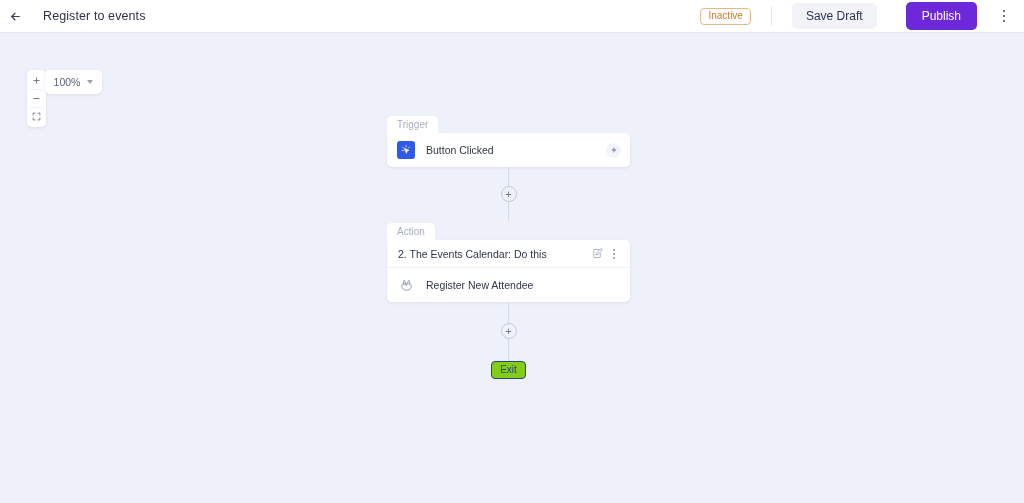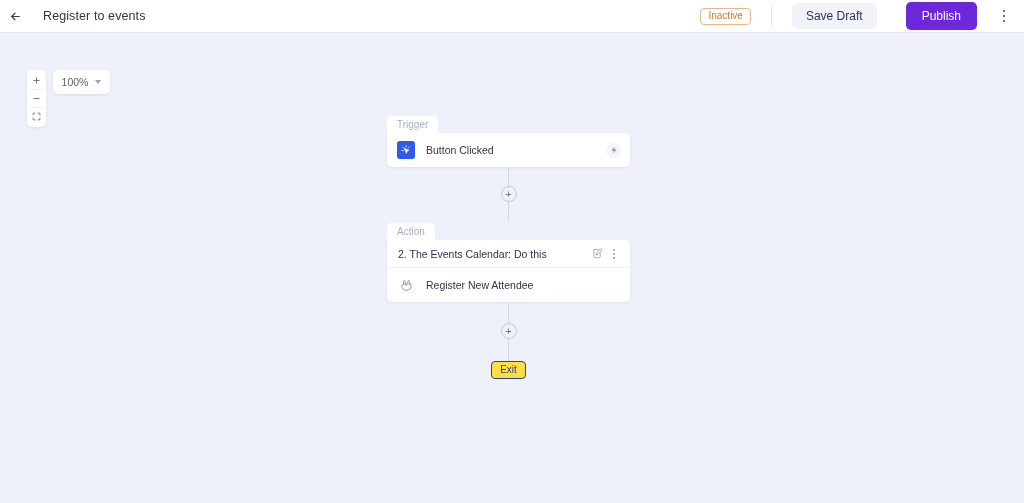--- a/index.html
+++ b/index.html
@@ -76,21 +76,21 @@
     display: flex; flex-direction: column; align-items: center;
     padding: 2px 0;
   }
   .zoom-stack button {
     width: 19px; height: 17px; background: transparent; border: none;
     display: flex; align-items: center; justify-content: center;
     color: #6b7governing; color: #70778c;
   }
   .zoom-stack .sep { width: 13px; height: 1px; background: #edeff6; }
   .zoom-pct {
-    position: absolute; left: 53px; top: 36px;
+    position: absolute; left: 45px; top: 36px;
     width: 57px; height: 24px;
     background: #ffffff; border-radius: 5px;
     box-shadow: 0 1px 3px rgba(40,50,90,.10);
     display: flex; align-items: center; justify-content: center;
     gap: 7px;
   }
   .zoom-pct .val { font-size: 10.5px; color: #5d6476; }
   .chev { width: 0; height: 0; border-left: 3.5px solid transparent;
           border-right: 3.5px solid transparent; border-top: 4px solid #9aa1b4; }
 
@@ -139,21 +139,21 @@
   .conn-line { width: 1px; background: #d4d9e8; }
   .plus-circle {
     width: 16px; height: 16px; border-radius: 50%;
     border: 1px solid #c4cadc; background: #eef1fa;
     display: flex; align-items: center; justify-content: center;
     color: #6e7governing; color: #6e768d;
     font-size: 11px; line-height: 1;
   }
   .exit-pill {
     border: 1px solid #2c4291; border-radius: 4px;
-    background: #fde047; color: #2c4291;
+    background: #84cc16; color: #2c4291;
     font-size: 10px; padding: 3px 8px; line-height: 1;
   }
 </style>
 </head>
 <body>
 
 <div class="topbar">
   <div class="back-btn">
     <span>
       <svg width="13" height="13" viewBox="0 0 24 24" fill="none" stroke="currentColor" stroke-width="2.2" stroke-linecap="round" stroke-linejoin="round">

